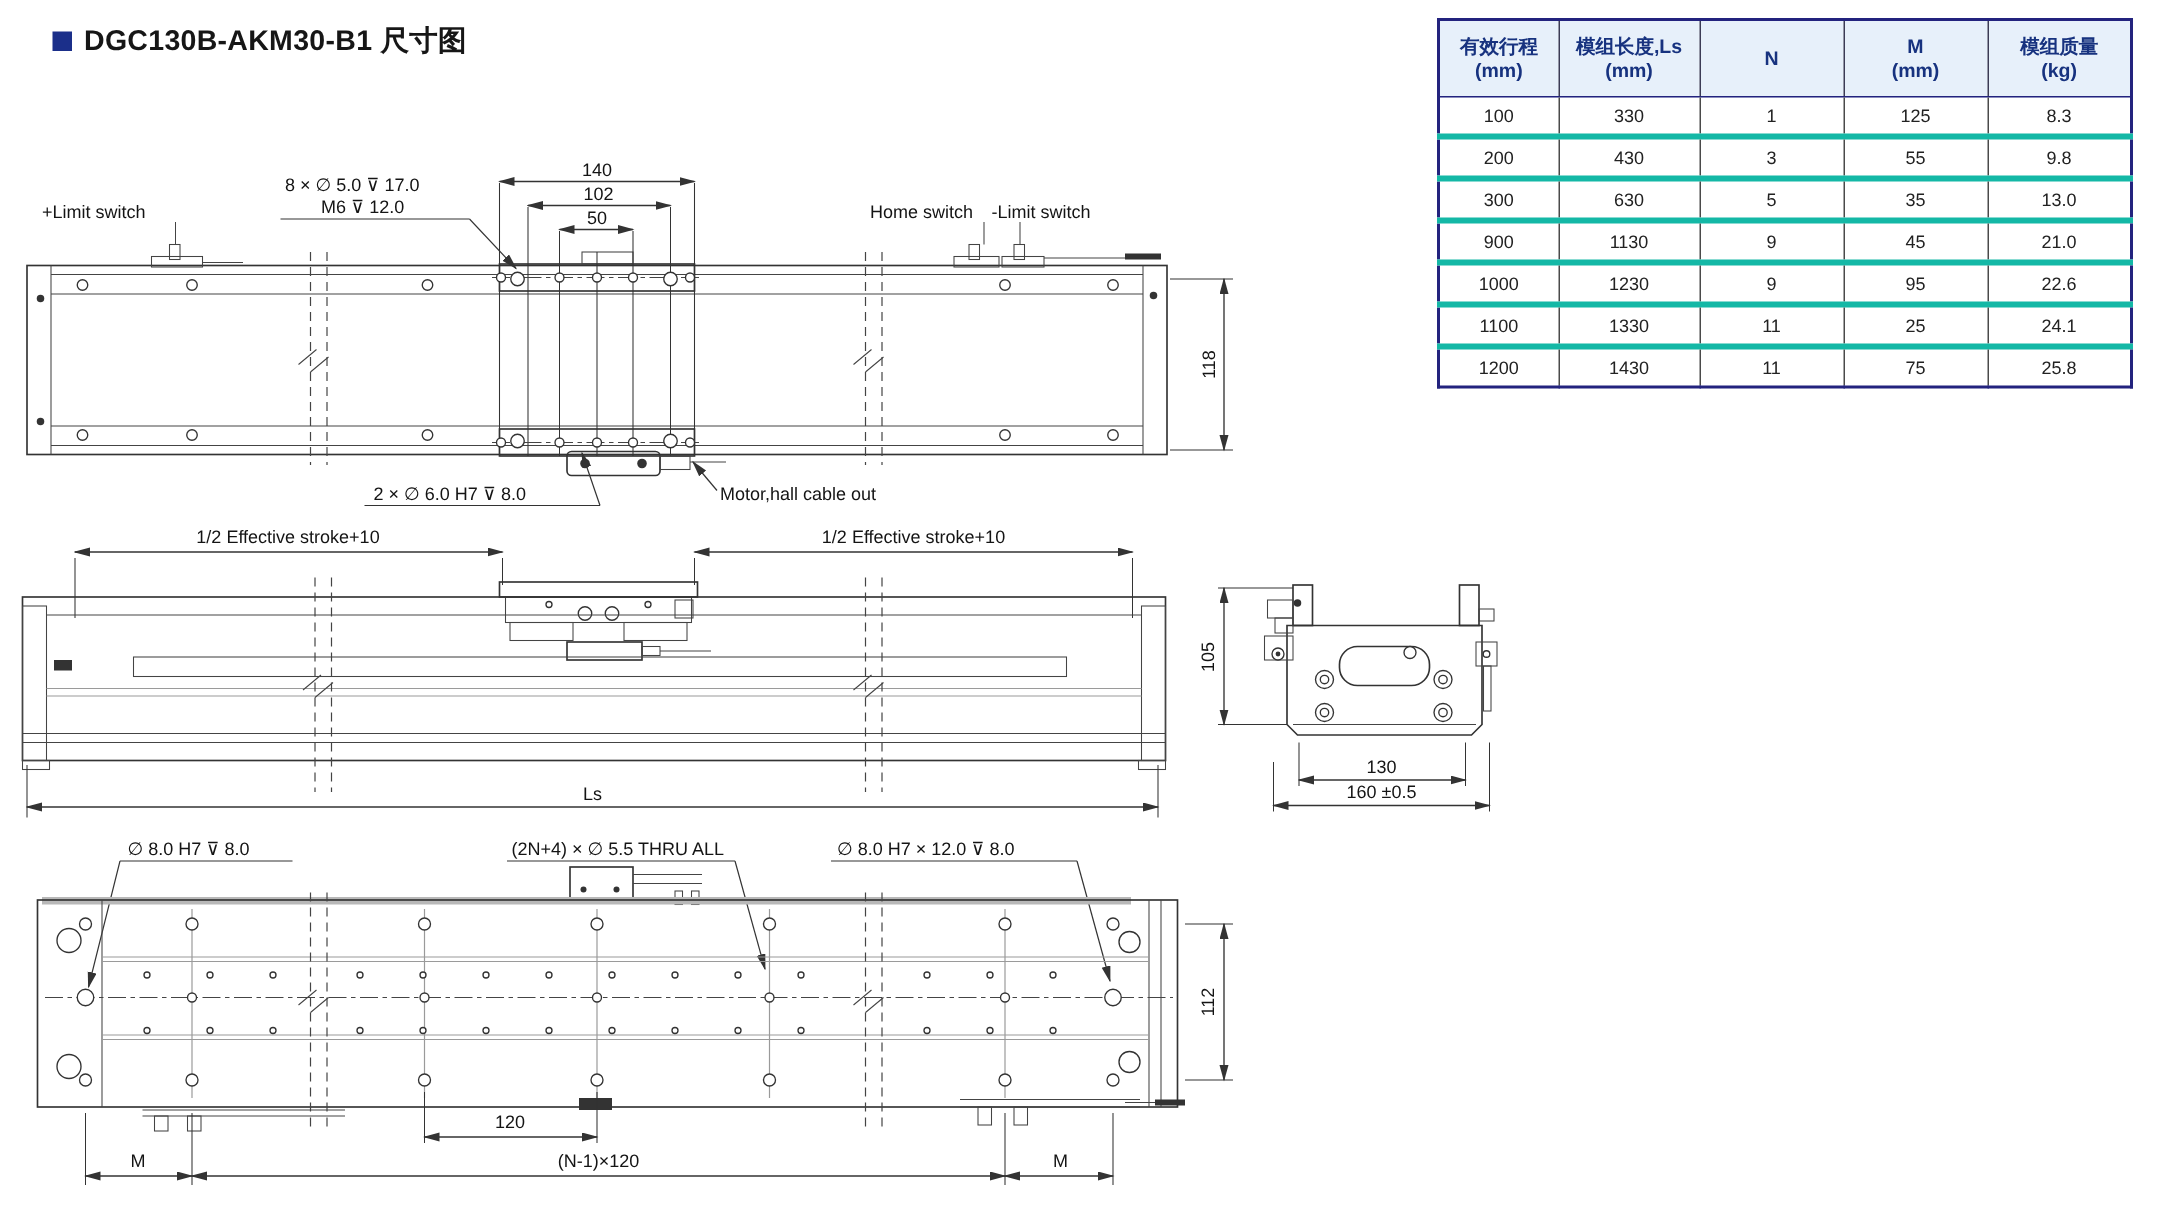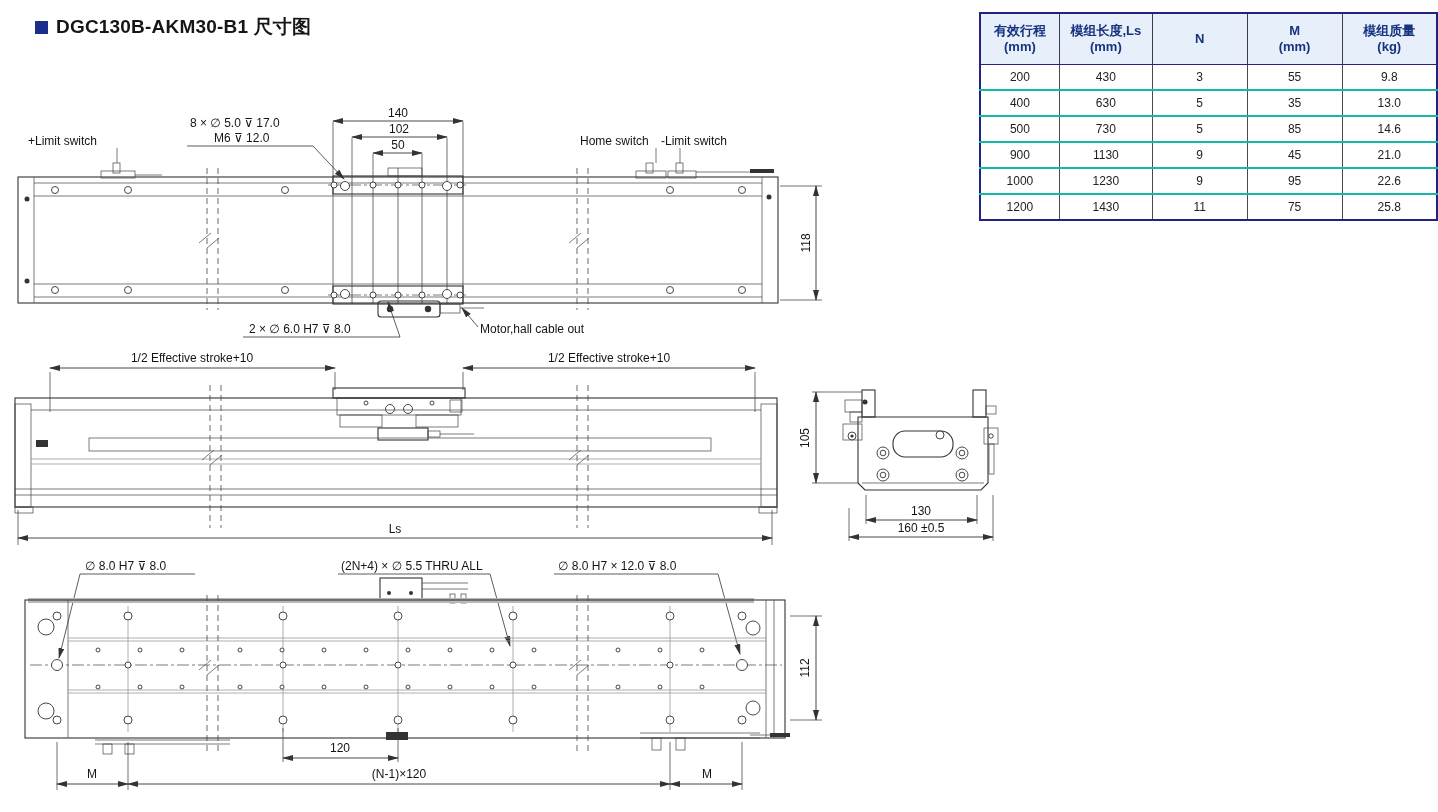--- a/index.html
+++ b/index.html
@@ -3,27 +3,27 @@
 <meta charset="utf-8">
 <style>
   html,body{margin:0;padding:0;background:#ffffff;}
   body{width:1438px;height:812px;position:relative;font-family:"Liberation Sans",sans-serif;overflow:hidden;}
   
   .title-row{position:absolute;left:35px;top:14px;display:flex;align-items:center;gap:8px;}
   .title-sq{width:13px;height:13px;background:#1b2f8a;}
   .title-txt{font-size:19px;font-weight:bold;color:#161616;letter-spacing:.2px;}
   
   .spec-table{position:absolute;left:958px;top:12px;border-collapse:collapse;table-layout:fixed;
-              border:2px solid #23237e;background:#fff;margin-left:21px;}
+              border:2px solid #23237e;background:#fff;}
   .spec-table th{background:#e7f0fa;color:#17327f;font-size:13px;font-weight:bold;
                  height:46px;padding:2px 3px;border-left:1px solid #3c3c55;line-height:1.25;
                  border-bottom:1px solid #23237e;}
   .spec-table th:first-child{border-left:none;}
   .spec-table td{font-size:12px;color:#222;text-align:center;height:24px;padding:0 2px;
-                 border-left:1px solid #4a4a4a;border-top:2px solid #14b8a6;}
+                 border-left:1px solid #4a4a4a;border-top:4px solid #14b8a6;}
   .spec-table td:first-child{border-left:none;}
   .spec-table tr:first-child td{border-top:none;}
   
   .drawing{position:absolute;left:0;top:0;}
   .ln{stroke:#333;stroke-width:1.1;fill:none;}
   .tn{stroke:#444;stroke-width:.7;fill:none;}
   .lt{stroke:#9a9a9a;stroke-width:.8;fill:none;}
   .ext{stroke:#333;stroke-width:.7;fill:none;}
   .dim{stroke:#333;stroke-width:.9;fill:none;}
   .cl{stroke:#333;stroke-width:.8;fill:none;}
@@ -70,53 +70,60 @@
           <div>(mm)</div>
         </th>
       <th>
           <div>模组质量</div>
           <div>(kg)</div>
         </th>
     </tr>
   </thead>
   <tbody>
       <tr>
+        <td>100</td>
+        <td>330</td>
+        <td>1</td>
+        <td>125</td>
+        <td>8.3</td>
+      </tr>
+      <tr>
         <td>200</td>
         <td>430</td>
         <td>3</td>
         <td>55</td>
         <td>9.8</td>
       </tr>
       <tr>
-        <td>400</td>
+        <td>300</td>
         <td>630</td>
         <td>5</td>
         <td>35</td>
         <td>13.0</td>
-      </tr>
-      <tr>
-        <td>500</td>
-        <td>730</td>
-        <td>5</td>
-        <td>85</td>
-        <td>14.6</td>
       </tr>
       <tr>
         <td>900</td>
         <td>1130</td>
         <td>9</td>
         <td>45</td>
         <td>21.0</td>
       </tr>
       <tr>
         <td>1000</td>
         <td>1230</td>
         <td>9</td>
         <td>95</td>
         <td>22.6</td>
+      </tr>
+      <tr>
+        <td>1100</td>
+        <td>1330</td>
+        <td>11</td>
+        <td>25</td>
+        <td>24.1</td>
       </tr>
       <tr>
         <td>1200</td>
         <td>1430</td>
         <td>11</td>
         <td>75</td>
         <td>25.8</td>
       </tr>
     </tbody>
 </table>

